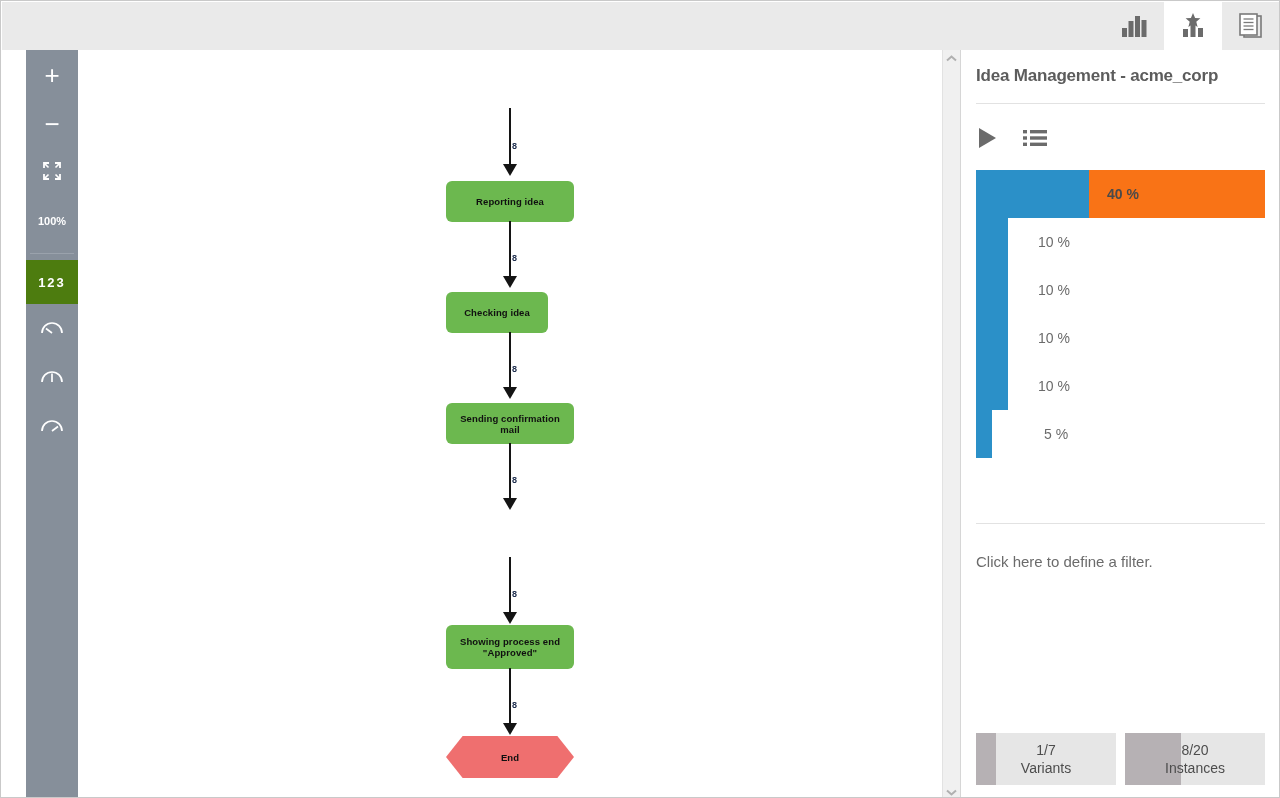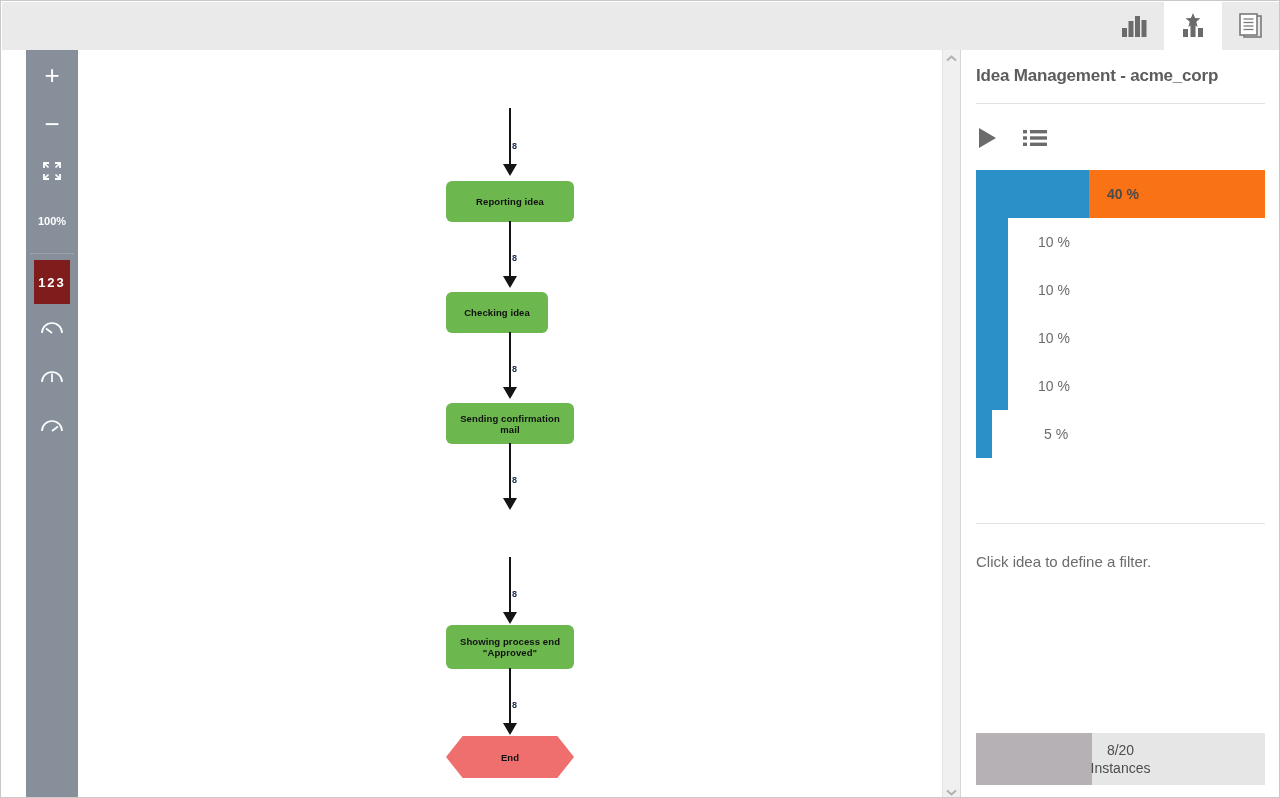--- a/index.html
+++ b/index.html
@@ -52,22 +52,22 @@
   .lt-zoomlabel {
     width: 52px; height: 48px;
     display: flex; align-items: center; justify-content: center;
     color: #ffffff; font-size: 11px; font-weight: bold;
     user-select: none; cursor: pointer;
   }
   .lt-sep {
     width: 44px; height: 1px; background: #9aa2ac; margin: 8px 0 6px 0;
   }
   .lt-btn.numbers {
-    width: 36px; height: 44px;
-    background: #7f1d1d;
+    width: 52px; height: 44px;
+    background: #4d7c0f;
     font-size: 13px; font-weight: bold; letter-spacing: 2px;
   }
   .lt-btn.gauge { height: 49px; }
   .lt-btn.gauge:first-of-type { }
 
   
   .canvas-wrap {
     position: absolute; left: 77px; top: 49px;
     width: 882px; height: 748px;
     background: #ffffff;
@@ -433,23 +433,28 @@
 
       <div class="barrow">
         <div class="bar" style="width:16px;"></div>
         <div class="barval" style="margin-left:52px;">5 %</div>
       </div>
 
     </div>
 
     <div class="sb-rule two"></div>
 
-    <div class="filter-text">Click idea to define a filter.</div>
+    <div class="filter-text">Click here to define a filter.</div>
 
     <div class="stats">
+      <div class="stat">
+        <div class="fill" style="width:14%;"></div>
+        <div class="l1">1/7</div>
+        <div class="l2">Variants</div>
+      </div>
       <div class="stat">
         <div class="fill" style="width:40%;"></div>
         <div class="l1">8/20</div>
         <div class="l2">Instances</div>
       </div>
     </div>
 
   </div>
 
 </div>

